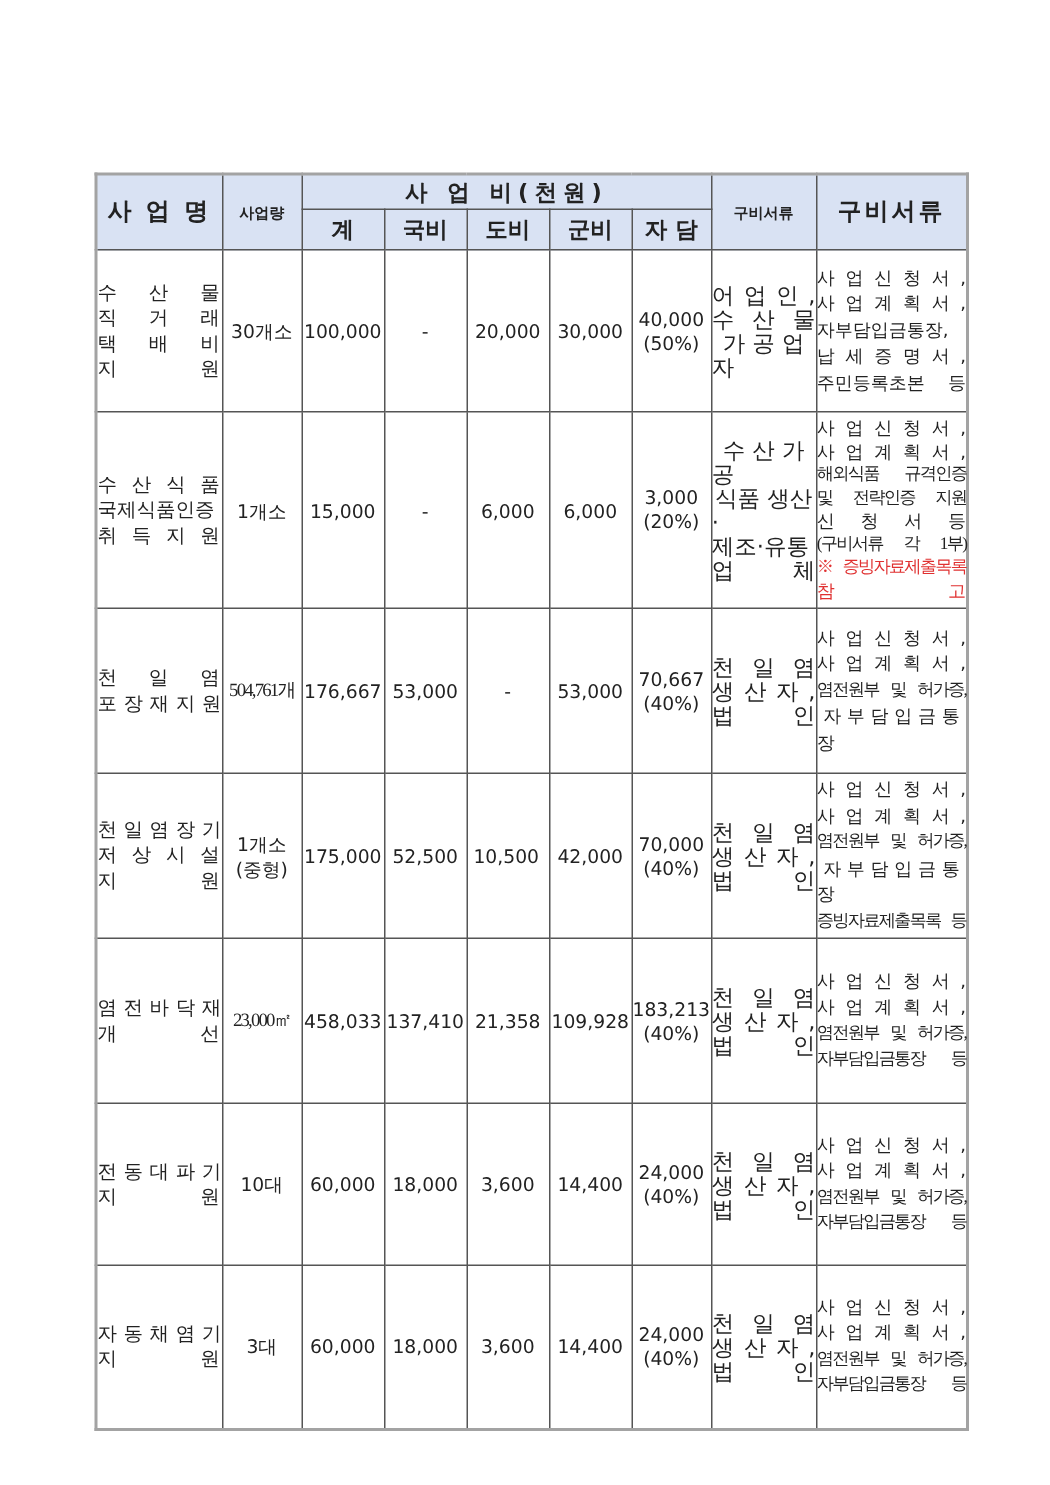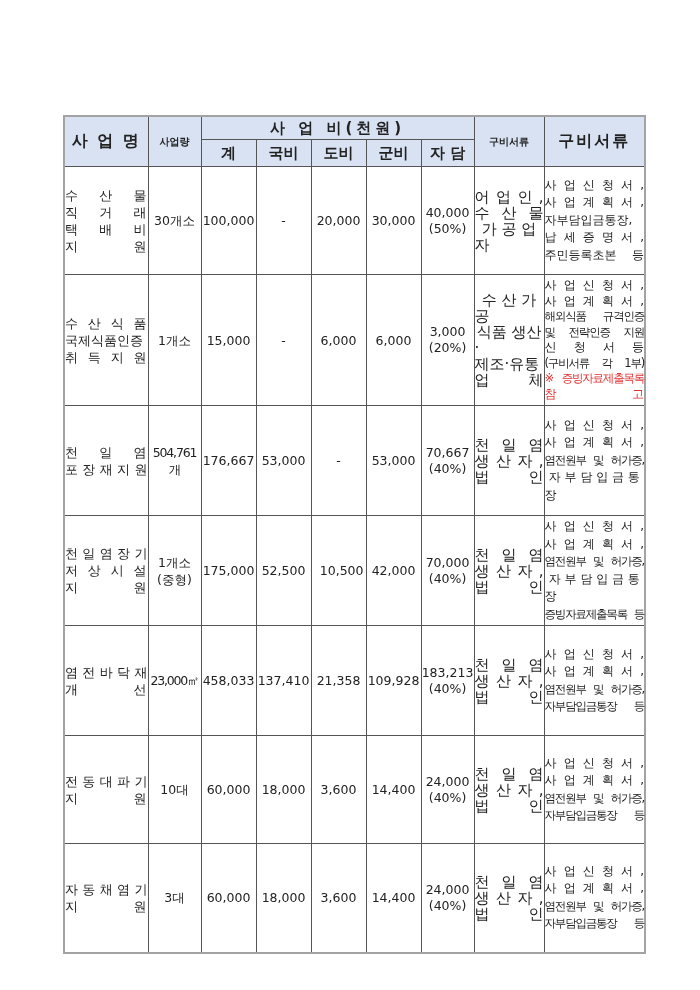--- a/index.html
+++ b/index.html
@@ -15,21 +15,21 @@
   th.top { height: 22px; font-size: 15px; letter-spacing: 4px; }
   td { font-size: 12.5px; text-align: center; }
   td.name { text-align: justify; text-align-last: justify; padding: 0 3px; font-size: 13px; line-height: 17px; letter-spacing: 1px; }
   td.name span, td.target span, td.docs span { display: block; text-align-last: justify; }
   td.qty { font-size: 12.5px; line-height: 17px; }
   td.num { font-size: 12.5px; }
   td.self { font-size: 12.5px; line-height: 16px; }
   td.target { padding: 0 3px; font-size: 15px; line-height: 16px; }
   td.docs { padding: 0 3px; font-size: 12px; line-height: 17.5px; }
   td.docs span.red { color: #e03030; }
-  .condensed { letter-spacing: -1.2px; font-size: 11.5px; }
+  .condensed { letter-spacing: -1.2px; font-size: 11.5px; font-family: Liberation Serif, serif; }
 </style>
 </head>
 <body>
 
 <table class="grid">
   <colgroup>
     <col style="width:84px">
       <col style="width:53px">
       <col style="width:55px">
       <col style="width:55px">
@@ -152,21 +152,21 @@
         <span style="letter-spacing:0">천 일 염 장 기</span>
         <span>저 상 시 설</span>
         <span>지 원</span>
       </td>
       <td class="qty">
         <div>1개소</div>
         <div>(중형)</div>
       </td>
       <td class="num">175,000</td>
       <td class="num">52,500</td>
-      <td class="num" style="text-align:right;padding-right:2px">10,500</td>
+      <td class="num" style="text-align:center;padding-right:2px">10,500</td>
       <td class="num">42,000</td>
       <td class="self">
         <div>70,000</div>
         <div>(40%)</div>
       </td>
       <td class="target">
         <span>천 일 염</span>
         <span>생 산 자 ,</span>
         <span>법 인</span>
       </td>

